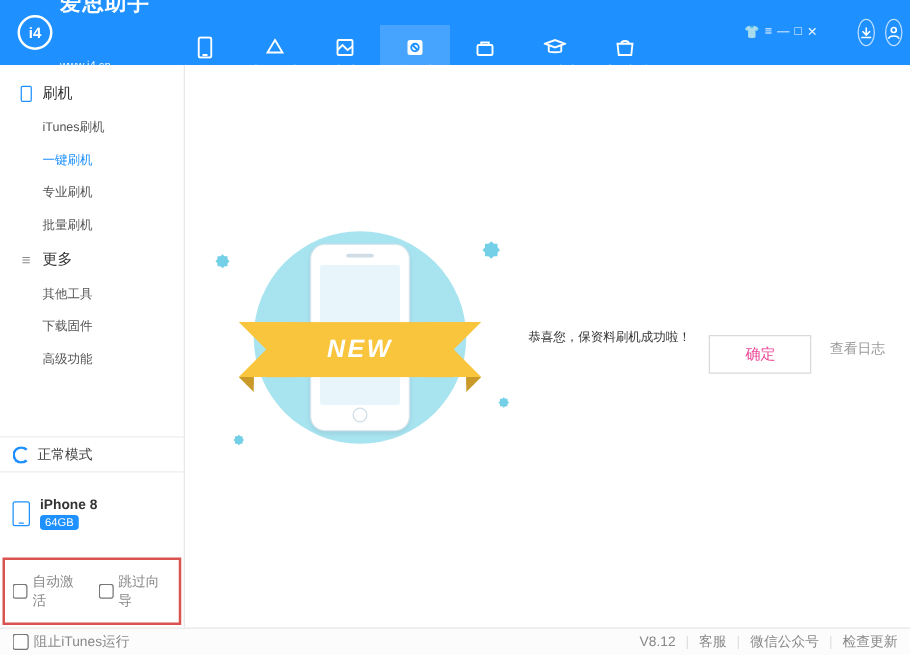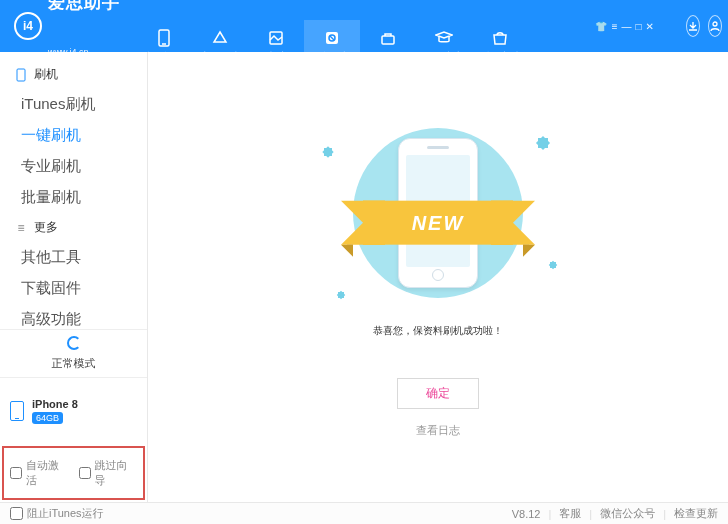--- a/index.html
+++ b/index.html
@@ -21,36 +21,36 @@
 
 .winctrl { margin-left: auto; display: flex; align-items: center; gap: 8px; color: #fff; }
 .winctrl .mini { font-size: 10px; opacity: 0.9; display: flex; gap: 4px; }
 .winctrl .circ { width: 22px; height: 22px; border: 1px solid rgba(255,255,255,0.7); border-radius: 50%; display: flex; align-items: center; justify-content: center; cursor: pointer; }
 
 .body { display: flex; height: calc(100% - 52px - 22px); }
 .sidebar { width: 148px; border-right: 1px solid #e8e8e8; display: flex; flex-direction: column; }
 .sb-top { padding: 8px 0; flex: 1; overflow: auto; }
 .sb-cat { display: flex; align-items: center; gap: 6px; padding: 6px 14px; color: #333; font-size: 12px; }
 .sb-cat .cat-icon { width: 14px; display: flex; justify-content: center; color: #1e90ff; }
-.sb-item { padding: 6px 14px 6px 21px; font-size: 15px; color: #555; cursor: pointer; }
+.sb-item { padding: 6px 14px 6px 34px; font-size: 10px; color: #555; cursor: pointer; }
 .sb-item.active { color: #1e90ff; }
 
-.sb-status { border-top: 1px solid #eee; padding: 6px 10px; display: flex; align-items: center; gap: 6px; font-size: 11px; color: #444; flex-direction: column; }
+.sb-status { border-top: 1px solid #eee; padding: 6px 10px; display: flex; align-items: center; gap: 6px; font-size: 11px; color: #444; }
 .sb-status .spin { width: 14px; height: 14px; border: 2px solid #1e90ff; border-right-color: transparent; border-radius: 50%; }
 .sb-device { border-top: 1px solid #eee; padding: 20px 10px; display: flex; align-items: center; gap: 8px; }
 .sb-device .dev-icon { width: 14px; height: 20px; border: 1px solid #1e90ff; border-radius: 2px; position: relative; }
 .sb-device .dev-icon::after { content:""; position:absolute; bottom:1px; left:50%; transform:translateX(-50%); width:4px; height:1px; background:#1e90ff; }
 .sb-device .name { font-size: 11px; font-weight: bold; color: #333; }
 .sb-device .badge { display: inline-block; background: #1e90ff; color: #fff; font-size: 9px; border-radius: 3px; padding: 1px 4px; margin-top: 2px; }
 
 .sb-opts { border-top: 1px solid #eee; padding: 10px 6px; display: flex; gap: 10px; border: 2px solid #d9534f; margin: 2px; }
 .sb-opts label { display: flex; align-items: center; gap: 4px; font-size: 11px; color: #888; cursor: pointer; }
 .sb-opts input { width: 12px; height: 12px; }
 
-.main { flex: 1; display: flex; flex-direction: column; align-items: center; justify-content: center; padding: 22px 20px 20px; }
+.main { flex: 1; display: flex; align-items: center; justify-content: space-between; padding: 22px 20px 20px; }
 .illus { position: relative; width: 240px; height: 190px; margin-bottom: 16px; }
 .sparkle { position: absolute; background: #74d0e7; transform: rotate(45deg); }
 .sparkle::before, .sparkle::after { content:""; position:absolute; background:#74d0e7; }
 .sparkle::before { width: 100%; height: 100%; transform: rotate(45deg); }
 .circle { position:absolute; left:50%; top:50%; transform:translate(-50%,-50%); width: 170px; height: 170px; border-radius: 50%; background: #a8e4f0; display:flex; align-items:center; justify-content:center; }
 .phone { width: 80px; height: 150px; background: #fff; border-radius: 12px; border: 1px solid #d9e6ef; position: relative; box-shadow: 0 2px 4px rgba(0,0,0,0.08); }
 .phone .screen { position:absolute; top:16px; left:7px; right:7px; bottom:20px; background:#e8f6fb; border-radius:2px; }
 .phone::before { content:""; position:absolute; top:7px; left:50%; transform:translateX(-50%); width:22px; height:3px; background:#d0dde6; border-radius:2px; }
 .phone::after { content:""; position:absolute; bottom:6px; left:50%; transform:translateX(-50%); width:10px; height:10px; border:1px solid #d0dde6; border-radius:50%; }
 .ribbon { position:absolute; left:50%; top:50%; transform:translate(-50%,-28%); }

